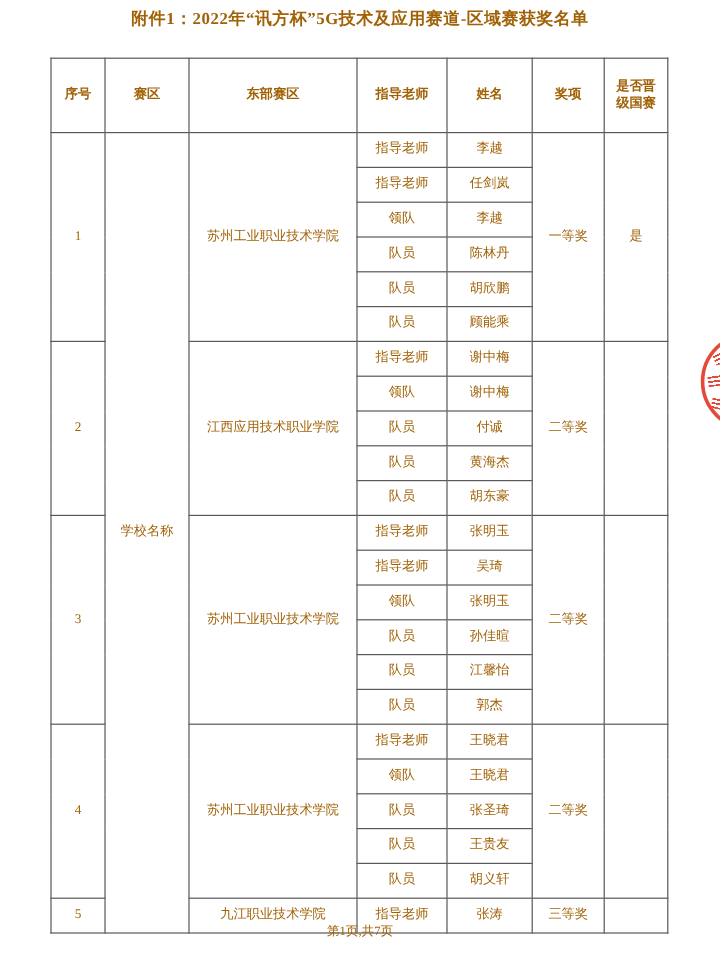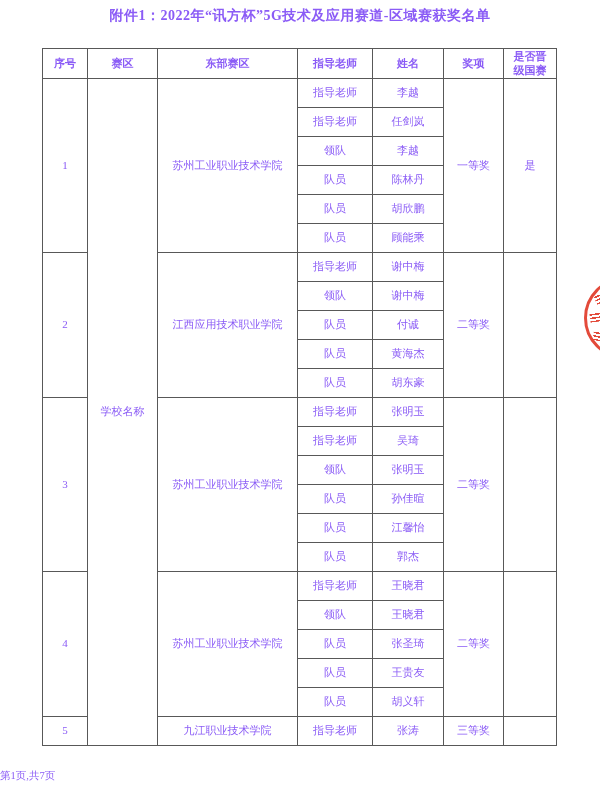--- a/index.html
+++ b/index.html
@@ -1,36 +1,36 @@
 <!DOCTYPE html>
 <html><head>
 <meta charset="utf-8">
 <style>
   html,body{margin:0;padding:0;background:#ffffff;}
   .page{
     position:relative;width:600px;height:795px;background:#ffffff;overflow:hidden;
-    font-family:"Liberation Serif","DejaVu Serif",serif;color:#8b5cf6;
+    font-family:"Liberation Serif","DejaVu Serif",serif;color:#a16207;
   }
   .doc-title{
     position:absolute;top:7px;left:0;width:100%;text-align:center;
     font-size:14px;font-weight:bold;letter-spacing:0.5px;white-space:nowrap;
   }
   table.awards{
     position:absolute;left:42px;top:48px;width:514px;
     border-collapse:collapse;table-layout:fixed;
   }
   .awards th,.awards td{
     border:1px solid #585858;text-align:center;vertical-align:middle;
     font-size:11px;padding:0;overflow:hidden;line-height:1.25;
   }
   .awards thead th{height:29px;font-weight:bold;}
-  .awards thead th.h-national{padding:0 7px;}
+  .awards thead th.h-national{padding:16px 7px;}
   .awards tbody td{height:28px;font-weight:normal;}
   .page-footer{
-    position:absolute;top:769px;left:0;width:100%;text-align:left;font-size:10.5px;
+    position:absolute;top:769px;left:0;width:100%;text-align:center;font-size:10.5px;
   }
   .seal{
     position:absolute;left:584px;top:277px;width:82px;height:82px;
     border:3px solid #e13b2a;border-radius:50%;box-sizing:border-box;opacity:.92;
   }
   .seal-mark{
     position:absolute;width:11px;height:9px;
     background:repeating-linear-gradient(0deg,#e13b2a 0 1.5px,transparent 1.5px 3.5px);
     transform:rotate(-14deg);
   }

